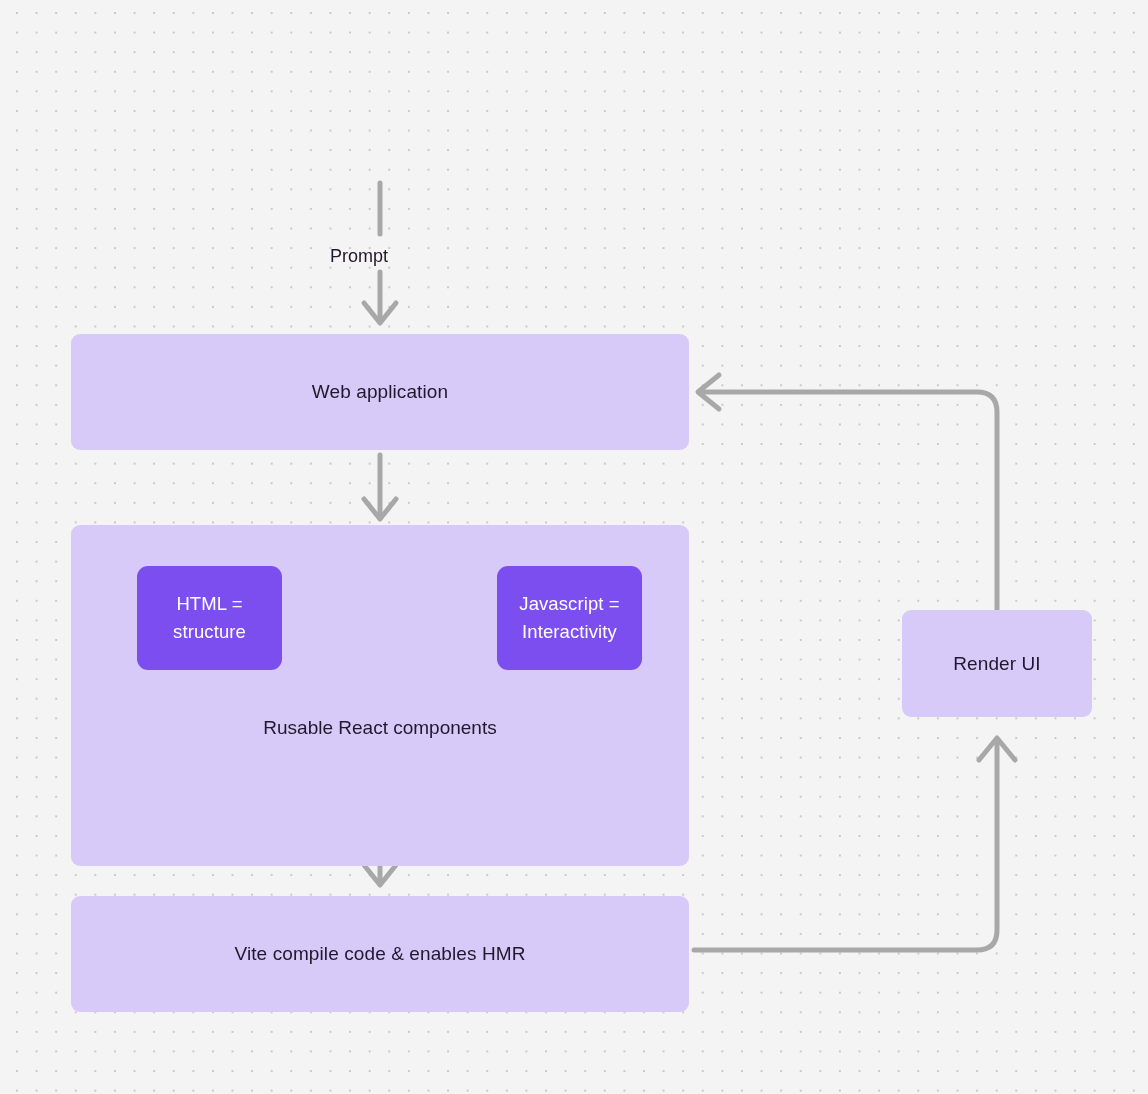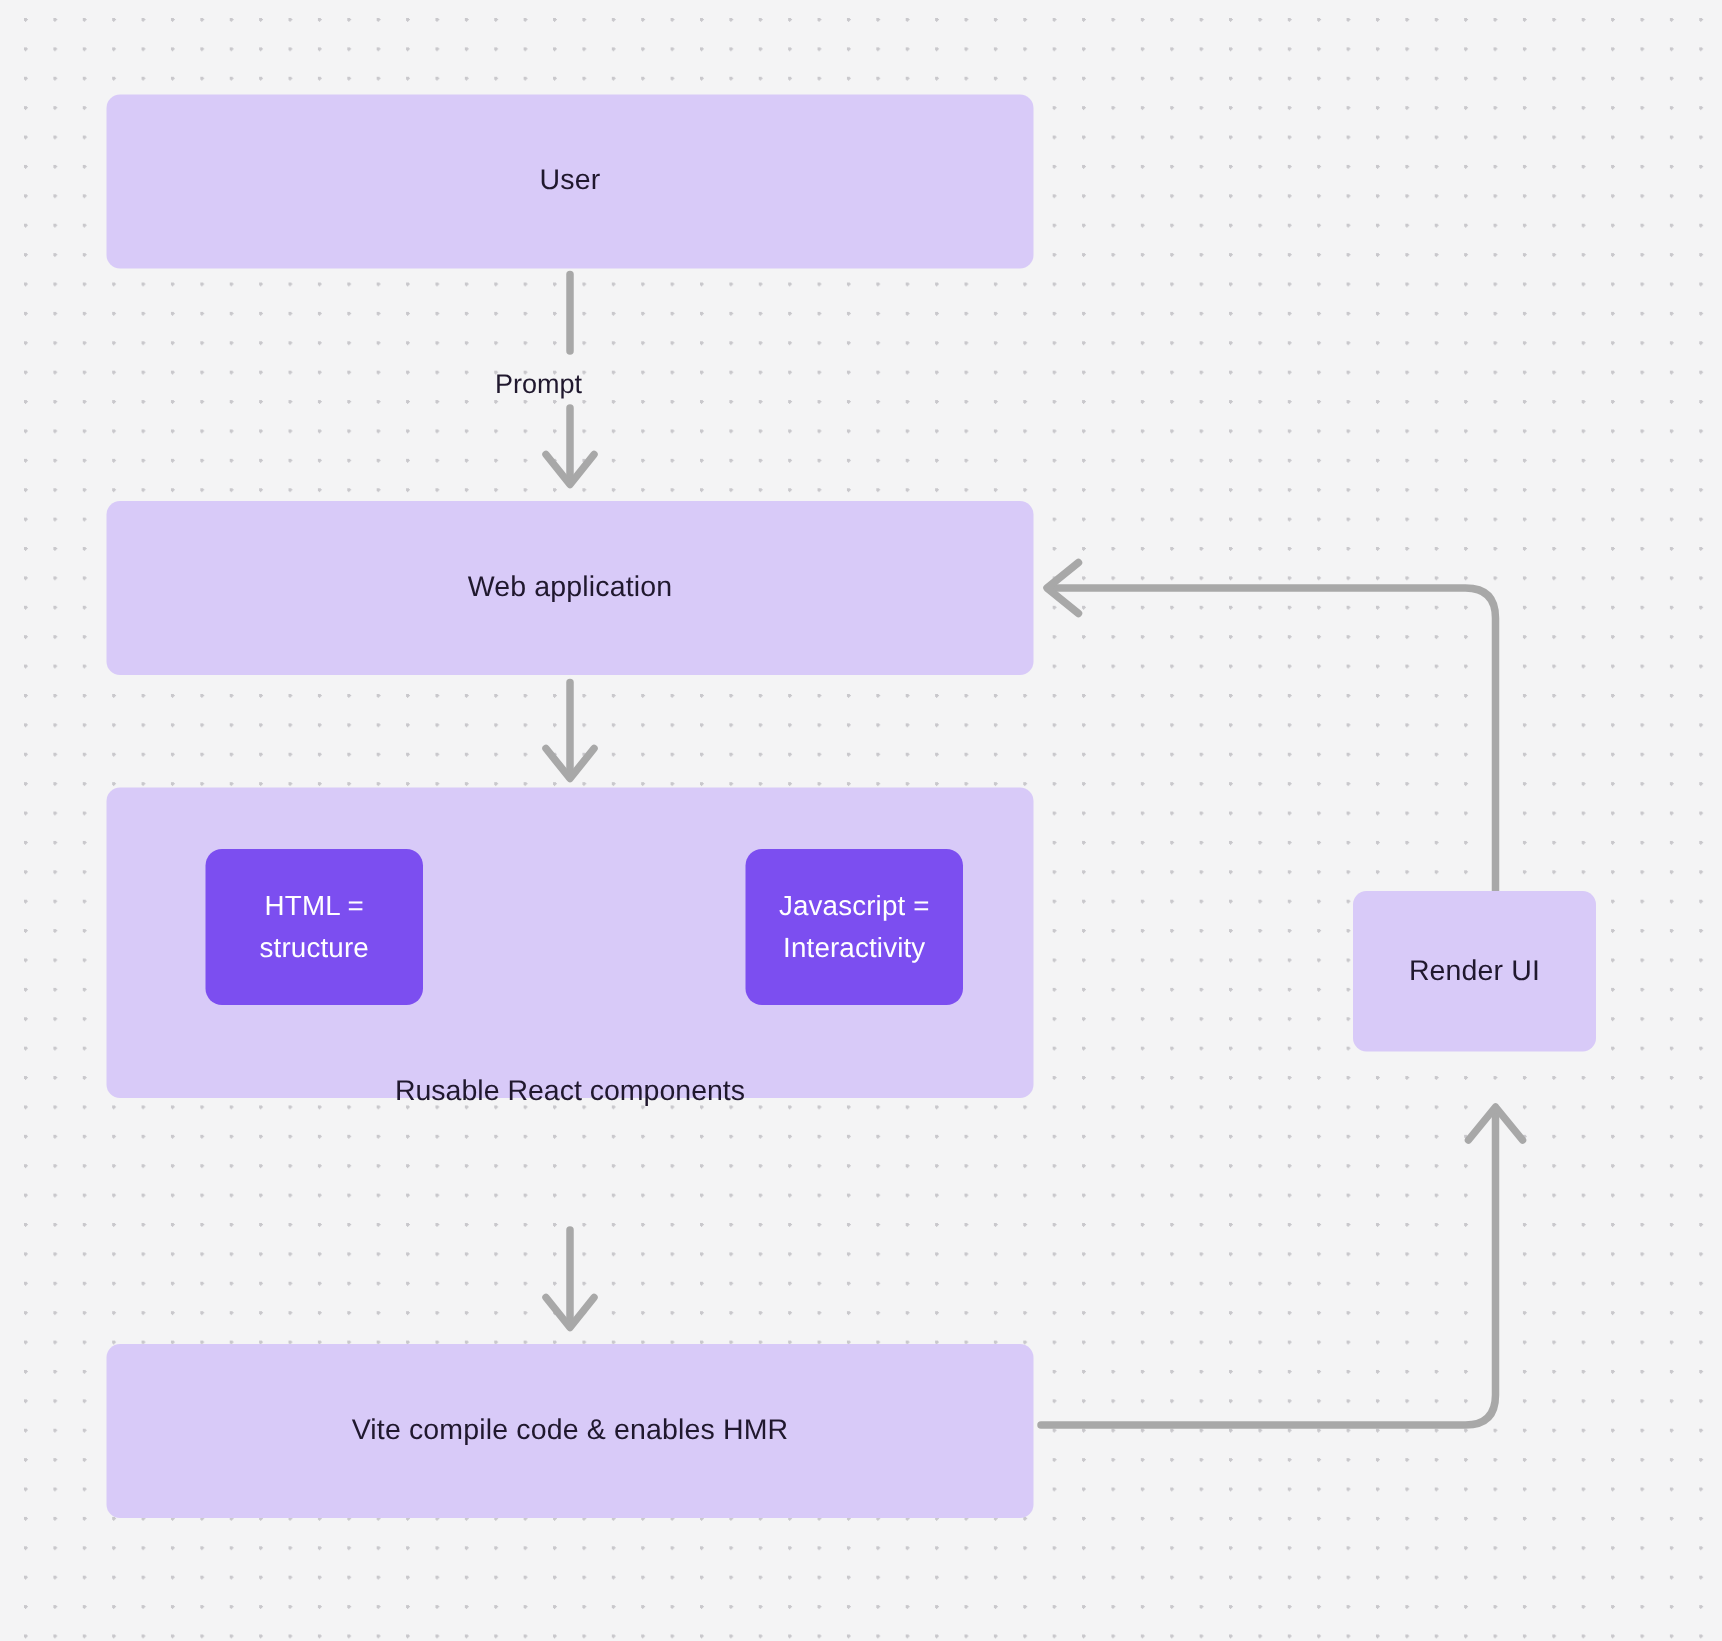--- a/index.html
+++ b/index.html
@@ -64,24 +64,24 @@
     color: #ffffff;
     font-size: 18.5px;
     line-height: 28px;
     letter-spacing: 0.1px;
     white-space: pre-line;
   }
 
   
   #node-user        { left: 71px;  top: 63px;  width: 618px; height: 116px; }
   #node-webapp      { left: 71px;  top: 334px; width: 618px; height: 116px; }
-  #node-components  { left: 71px;  top: 525px; width: 618px; height: 207px;
+  #node-components  { left: 71px;  top: 525px; width: 618px; height: 341px;
                       display: block; }
   #node-vite        { left: 71px;  top: 896px; width: 618px; height: 116px; }
-  #node-render      { left: 902px; top: 594px; width: 162px; height: 107px; }
+  #node-render      { left: 902px; top: 610px; width: 190px; height: 107px; }
 
   #node-html        { left: 66px;  top: 41px;  width: 145px; height: 104px; }
   #node-css         { left: 236px; top: 41px;  width: 145px; height: 104px; }
   #node-js          { left: 406px; top: 41px;  width: 145px; height: 104px; margin-left: 20px; }
 
   .sub-caption {
     position: absolute;
     left: 0;
     top: 190px;
     width: 618px;
@@ -139,23 +139,20 @@
       <path class="ln" d="M694,950 L977,950 Q997,950 997,930 L997,744"></path>
       <path class="hd" d="M979,760 L997,738 L1015,760"></path>
     </g>
 
     <g>
       <path class="ln" d="M997,612 L997,412 Q997,392 977,392 L703,392"></path>
       <path class="hd" d="M719,375 L698,392 L719,409"></path>
     </g>
   </svg>
 
-  <div class="node node-lilac" id="node-user">
-    <span class="node-label">User</span>
-  </div>
 
   <div class="edge-label" id="edge-label-prompt">Prompt</div>
 
   <div class="node node-lilac" id="node-webapp">
     <span class="node-label">Web application</span>
   </div>
 
   <div class="node node-lilac" id="node-components">
 
     <div class="node node-violet" id="node-html">

